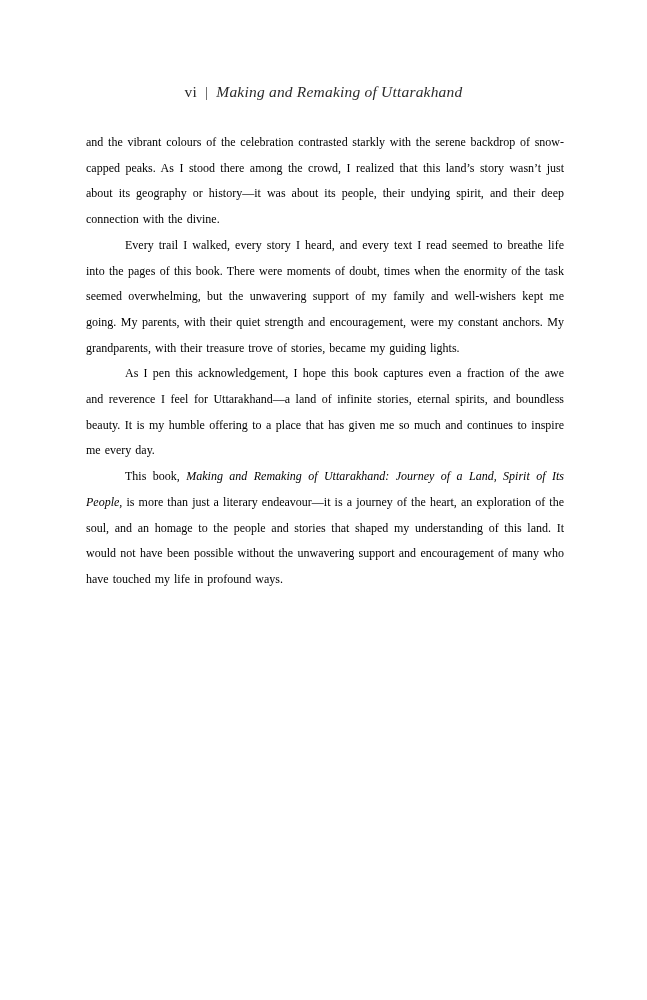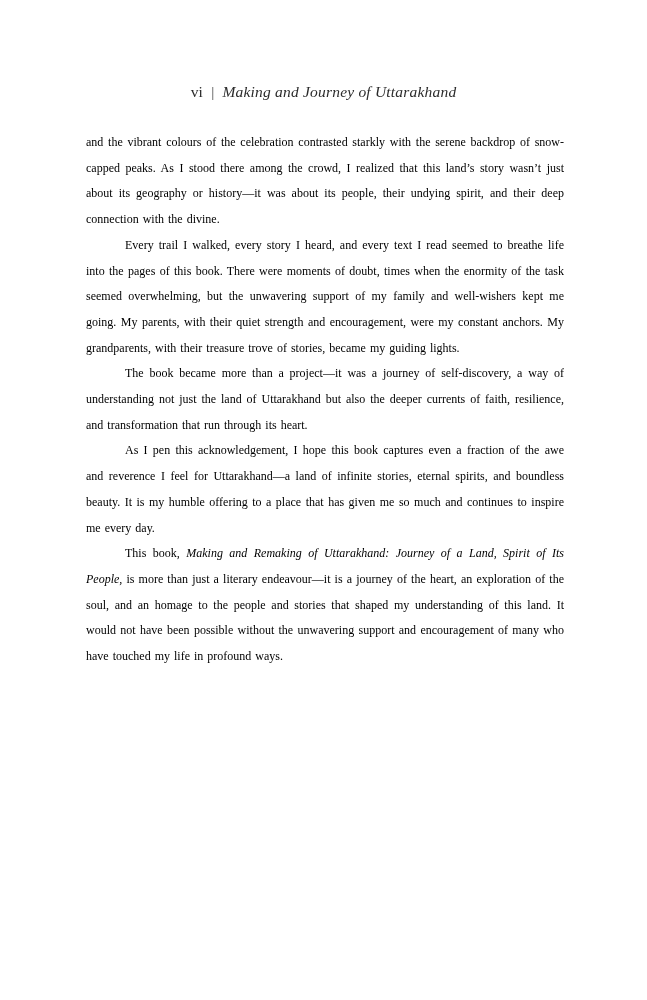--- a/index.html
+++ b/index.html
@@ -59,25 +59,24 @@
   .italic {
     font-style: italic;
   }
 </style>
 </head>
 <body>
 
 <div class="page">
 
   <header class="running-header">
-    <span>vi</span><span class="sep">|</span><span class="title">Making and Journey of Uttarakhand</span>
+    <span>vi</span><span class="sep">|</span><span class="title">Making and Remaking of Uttarakhand</span>
   </header>
 
   <main class="body-text">
 
   <p class="para"><span>and the vibrant colours of the celebration contrasted starkly with the serene backdrop of snow-capped peaks. As I stood there among the crowd, I realized that this land’s story wasn’t just about its geography or history—it was about its people, their undying spirit, and their deep connection with the divine.</span></p>
       <p class="para indent"><span>Every trail I walked, every story I heard, and every text I read seemed to breathe life into the pages of this book. There were moments of doubt, times when the enormity of the task seemed overwhelming, but the unwavering support of my family and well-wishers kept me going. My parents, with their quiet strength and encouragement, were my constant anchors. My grandparents, with their treasure trove of stories, became my guiding lights.</span></p>
-      <p class="para indent"><span>The book became more than a project—it was a journey of self-discovery, a way of understanding not just the land of Uttarakhand but also the deeper currents of faith, resilience, and transformation that run through its heart.</span></p>
       <p class="para indent"><span>As I pen this acknowledgement, I hope this book captures even a fraction of the awe and reverence I feel for Uttarakhand—a land of infinite stories, eternal spirits, and boundless beauty. It is my humble offering to a place that has given me so much and continues to inspire me every day.</span></p>
       <p class="para indent"><span>This book, </span><span class="italic">Making and Remaking of Uttarakhand: Journey of a Land, Spirit of Its People</span><span>, is more than just a literary endeavour—it is a journey of the heart, an exploration of the soul, and an homage to the people and stories that shaped my understanding of this land. It would not have been possible without the unwavering support and encouragement of many who have touched my life in profound ways.</span></p>
     </main>
 
 </div>
 
 </body></html>

